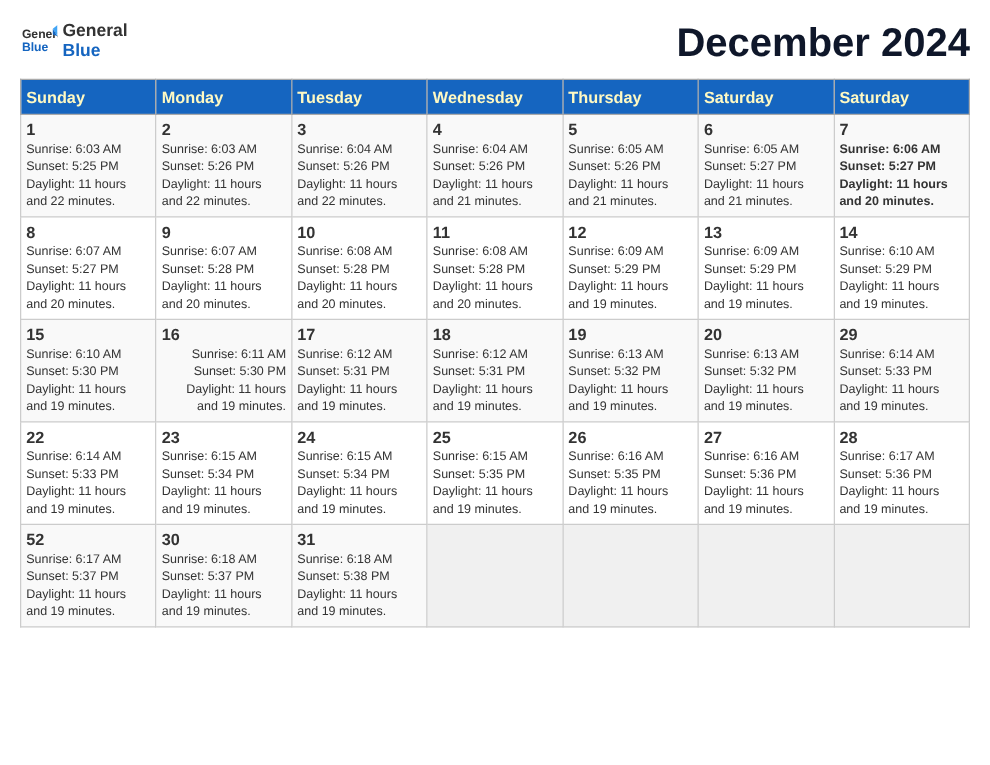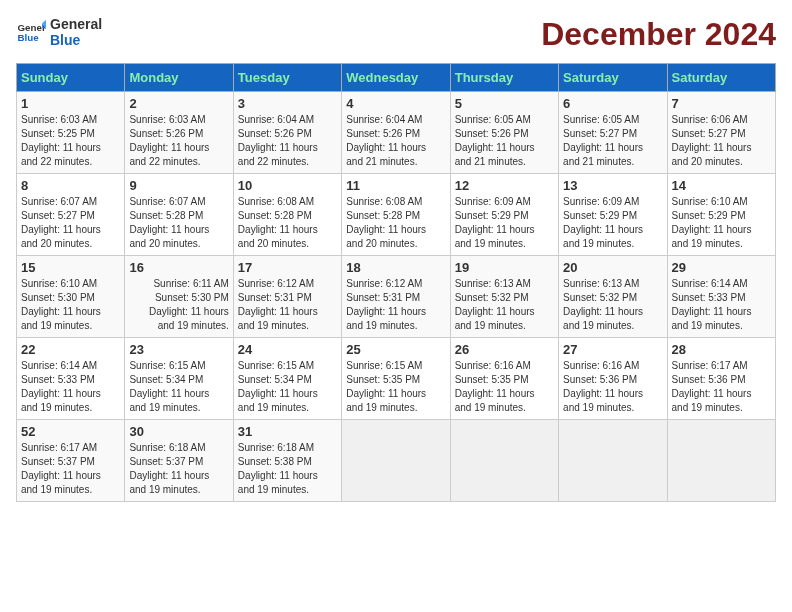--- a/index.html
+++ b/index.html
@@ -22,35 +22,35 @@
       gap: 4px;
     }
     .logo-icon {
       width: 30px;
       height: 30px;
     }
     .title-block { text-align: right; }
     .title-block h1 {
       font-size: 32px;
       font-weight: bold;
-      color: #7f1d1d;
+      color: #0f172a;
     }
     .title-block h2 {
       font-size: 16px;
       font-weight: normal;
       color: #555;
     }
     table {
       width: 100%;
       border-collapse: collapse;
       font-size: 11px;
     }
     thead tr th {
       background: #1565c0;
-      color: #86efac;
+      color: #fef9c3;
       padding: 6px 4px;
       text-align: left;
       font-size: 13px;
       font-weight: bold;
       border: 1px solid #aaa;
     }
     tbody tr td {
       border: 1px solid #ccc;
       padding: 4px 4px;
       vertical-align: top;
@@ -146,21 +146,21 @@
         </td>
         <td>
           <span class="day-num">6</span>
           <div class="day-info" style="white-space: pre-line;">Sunrise: 6:05 AM
 Sunset: 5:27 PM
 Daylight: 11 hours
 and 21 minutes.</div>
         </td>
         <td>
           <span class="day-num">7</span>
-          <div class="day-info" style="white-space: pre-line;">Sunrise: 6:06 AM
+          <div class="day-info" style="white-space: pre-line; font-weight: bold;">Sunrise: 6:06 AM
 Sunset: 5:27 PM
 Daylight: 11 hours
 and 20 minutes.</div>
         </td>
       </tr>
       <tr>
         <td>
           <span class="day-num">8</span>
           <div class="day-info" style="white-space: pre-line;">Sunrise: 6:07 AM
 Sunset: 5:27 PM

